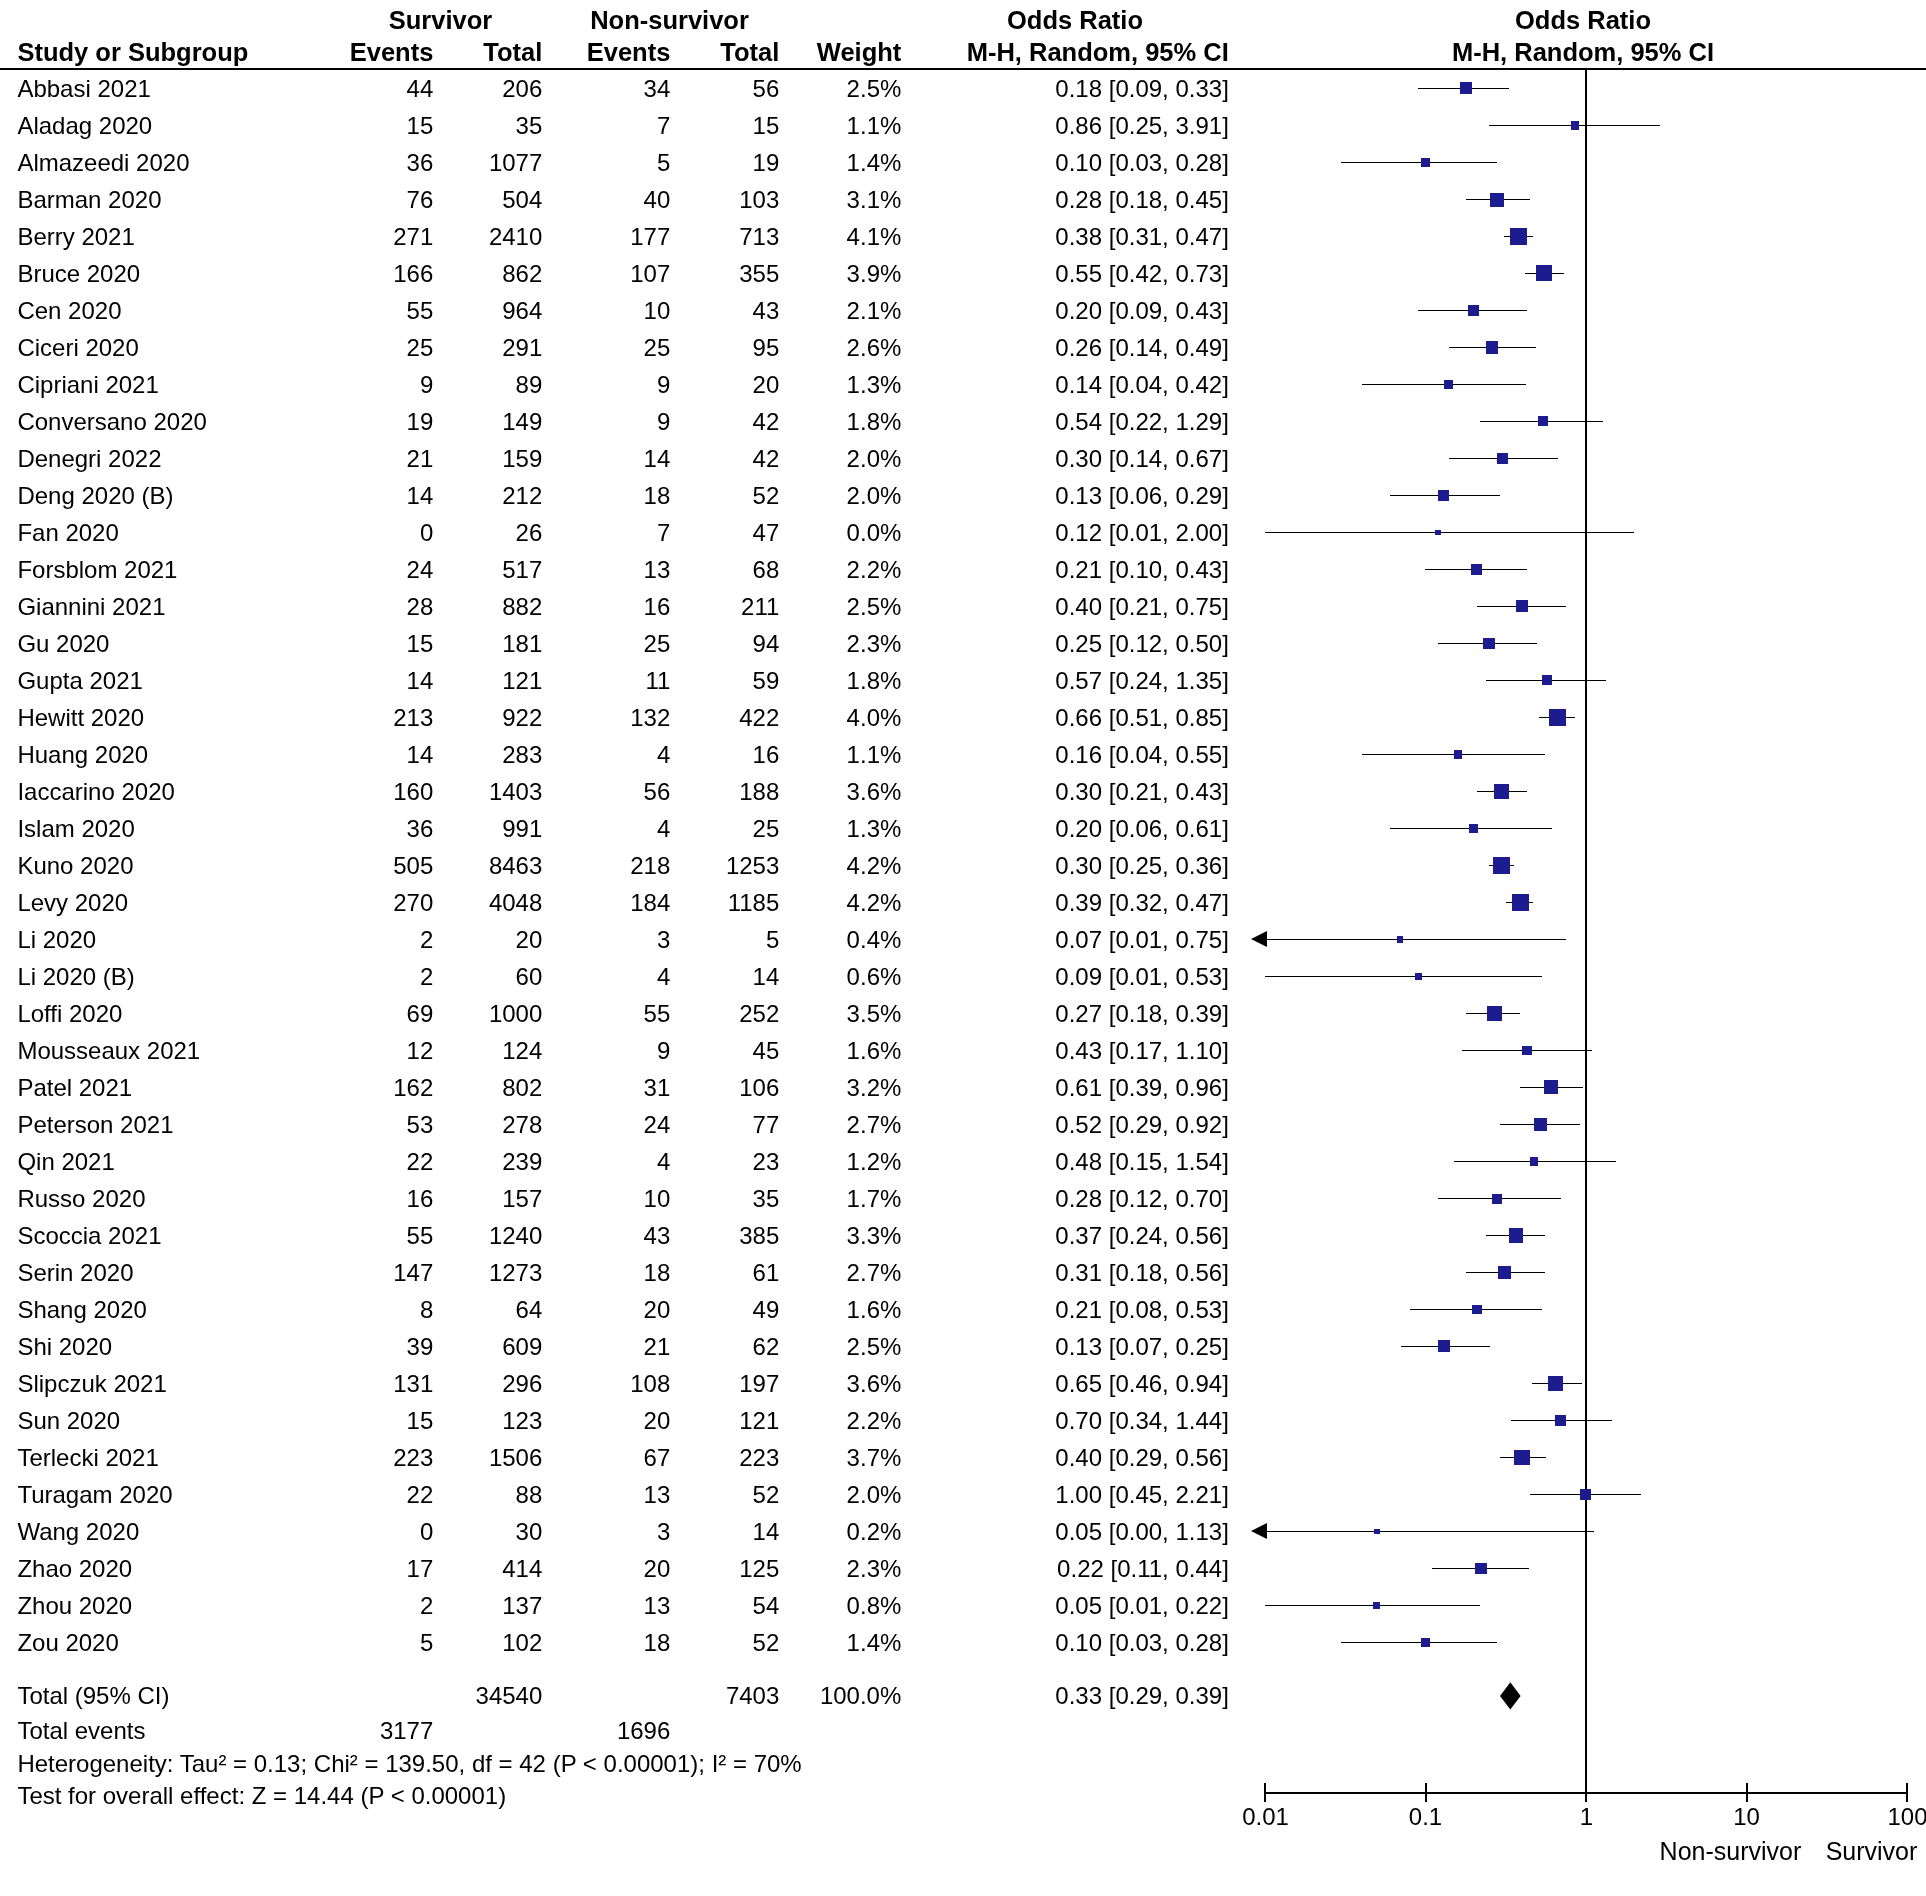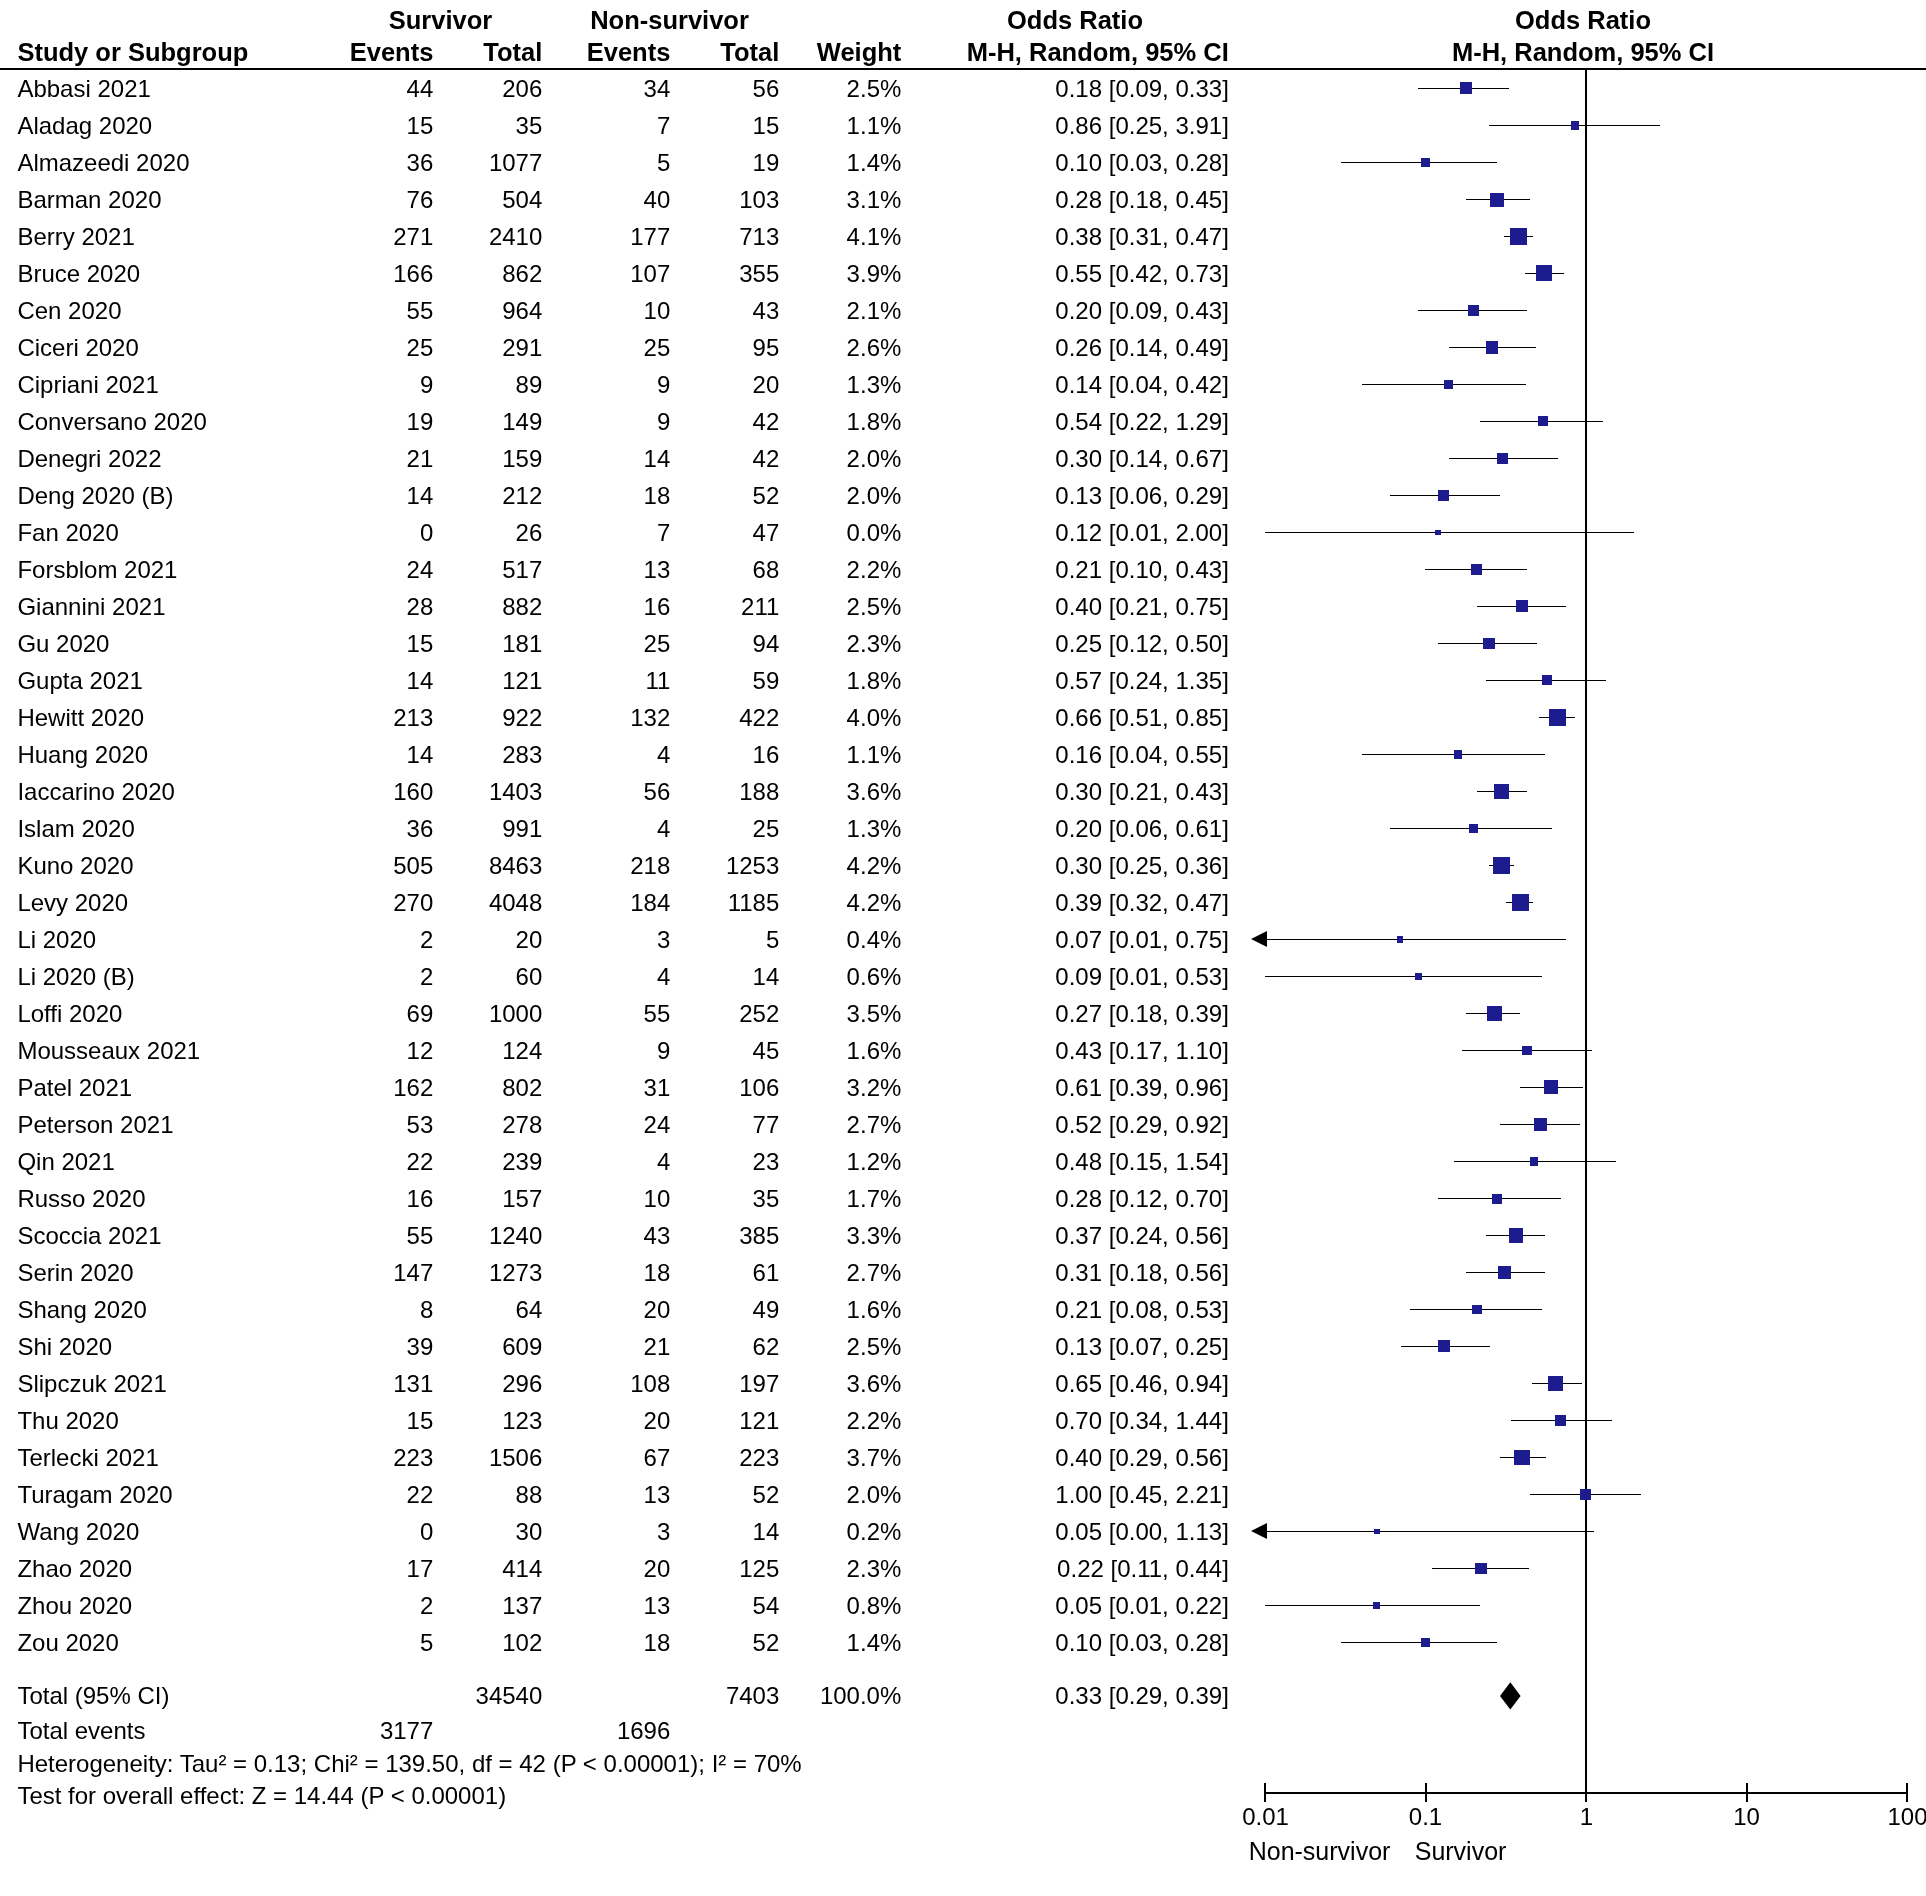--- a/index.html
+++ b/index.html
@@ -35,21 +35,21 @@
   .diamond{position:absolute;top:5px;height:27.4px;background:#000;
     -webkit-clip-path:polygon(0 50%,50% 0,100% 50%,50% 100%);
     clip-path:polygon(0 50%,50% 0,100% 50%,50% 100%);}
   .te-row{height:34px;line-height:34px;position:relative;z-index:2;}
   .footnote{height:32px;line-height:32px;padding-left:17.4px;font-size:24px;position:relative;z-index:2;white-space:nowrap;}
   #overlay{position:absolute;left:0;top:0;width:1926px;height:1896px;z-index:1;}
   #or1-line{position:absolute;top:70px;height:1722px;width:1.9px;background:#000;}
   #axis-line{position:absolute;left:1265px;top:1792px;width:642px;height:1.9px;background:#000;}
   .tick{position:absolute;top:1783px;height:18.7px;width:1.9px;background:#000;}
   .tick-label{position:absolute;top:1803px;width:125px;margin-left:-62px;text-align:center;font-size:24px;line-height:27.4px;}
-  #favours{position:absolute;left:1240px;top:1836px;width:686px;text-align:left;font-size:25px;line-height:30px;white-space:nowrap;}
+  #favours{position:absolute;left:1240px;top:1836px;width:686px;text-align:right;font-size:25px;line-height:30px;white-space:nowrap;}
   #favours span{margin:0 8.7px;}
 </style>
 </head>
 <body>
 
 <div class="page">
 
   <div class="header-block">
     <div class="grid1 hrow">
       <div class="cell"></div>
@@ -537,21 +537,21 @@
     <div class="cell num">108</div>
     <div class="cell num">197</div>
     <div class="cell num">3.6%</div>
     <div class="cell num or-text">0.65 [0.46, 0.94]</div>
     <div class="cell plot">
           <div class="ci-line" style="left: 292px; width: 50px; background: rgb(0, 0, 0);"></div>
           <div class="marker" style="width: 15.3px; height: 15.3px; left: 308px; top: 10.7px; background: rgb(28, 28, 143);"></div>
         </div>
   </div>
       <div class="grid row">
-    <div class="cell study">Thu 2020</div>
+    <div class="cell study">Sun 2020</div>
     <div class="cell num">15</div>
     <div class="cell num">123</div>
     <div class="cell num">20</div>
     <div class="cell num">121</div>
     <div class="cell num">2.2%</div>
     <div class="cell num or-text">0.70 [0.34, 1.44]</div>
     <div class="cell plot">
           <div class="ci-line" style="left: 271px; width: 101px; background: rgb(0, 0, 0);"></div>
           <div class="marker" style="width: 11.3px; height: 11.3px; left: 315px; top: 12.7px; background: rgb(28, 28, 143);"></div>
         </div>

